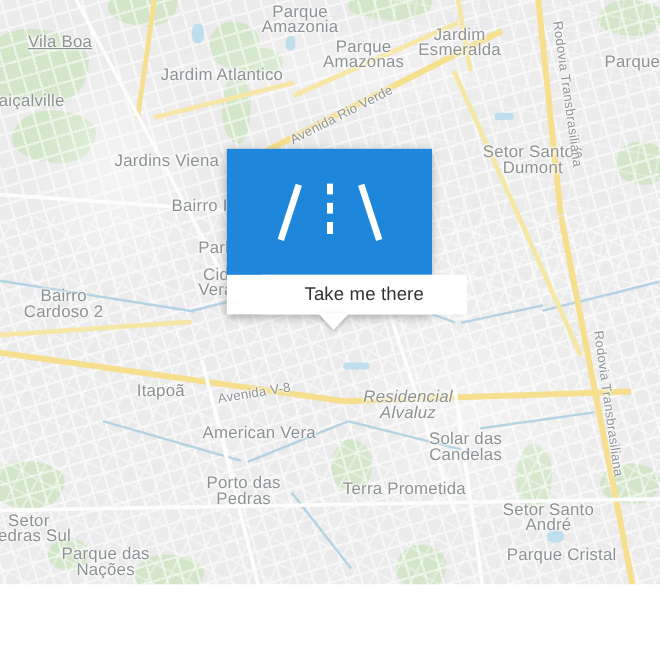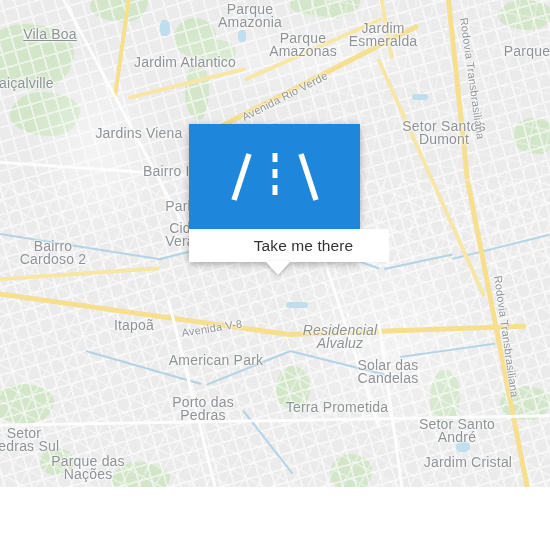--- a/index.html
+++ b/index.html
@@ -160,33 +160,33 @@
 Dumont</div>
       <div class="lbl dark" style="left: 172px; top: 165px; transform: translateX(-50%) rotate(0deg);">Bairro Ilo</div>
       <div class="lbl dark" style="left: 180px; top: 200px; transform: translateX(-50%) rotate(0deg);">Park</div>
       <div class="lbl dark" style="left: 180px; top: 222px; transform: translateX(-50%) rotate(0deg);">Cid
 Vera</div>
       <div class="lbl dark" style="left: 53px; top: 240px; transform: translateX(-50%) rotate(0deg);">Bairro
 Cardoso 2</div>
       <div class="lbl dark" style="left: 134px; top: 319px; transform: translateX(-50%) rotate(0deg);">Itapoã</div>
       <div class="lbl dark" style="left: 340px; top: 324px; transform: translateX(-50%) rotate(0deg); font-style: italic;">Residencial
 Alvaluz</div>
-      <div class="lbl dark" style="left: 216px; top: 354px; transform: translateX(-50%) rotate(0deg);">American Park</div>
+      <div class="lbl dark" style="left: 216px; top: 354px; transform: translateX(-50%) rotate(0deg);">American Vera</div>
       <div class="lbl dark" style="left: 388px; top: 359px; transform: translateX(-50%) rotate(0deg);">Solar das
 Candelas</div>
       <div class="lbl dark" style="left: 337px; top: 401px; transform: translateX(-50%) rotate(0deg);">Terra Prometida</div>
       <div class="lbl dark" style="left: 203px; top: 396px; transform: translateX(-50%) rotate(0deg);">Porto das
 Pedras</div>
       <div class="lbl dark" style="left: 457px; top: 418px; transform: translateX(-50%) rotate(0deg);">Setor Santo
 André</div>
       <div class="lbl dark" style="left: 24px; top: 427px; transform: translateX(-50%) rotate(0deg);">Setor
 Pedras Sul</div>
       <div class="lbl dark" style="left: 88px; top: 455px; transform: translateX(-50%) rotate(0deg);">Parque das
 Nações</div>
-      <div class="lbl dark" style="left: 468px; top: 456px; transform: translateX(-50%) rotate(0deg);">Jardim Cristal</div>
+      <div class="lbl dark" style="left: 468px; top: 456px; transform: translateX(-50%) rotate(0deg);">Parque Cristal</div>
       <div class="lbl road-lbl" style="left: 285px; top: 90px; transform: translateX(-50%) rotate(-27deg);">Avenida Rio Verde</div>
       <div class="lbl road-lbl" style="left: 472px; top: 72px; transform: translateX(-50%) rotate(82deg);">Rodovia Transbrasiliana</div>
       <div class="lbl road-lbl" style="left: 506px; top: 330px; transform: translateX(-50%) rotate(82deg);">Rodovia Transbrasiliana</div>
       <div class="lbl road-lbl" style="left: 212px; top: 322px; transform: translateX(-50%) rotate(-9deg);">Avenida V-8</div>
     </div>
 
   <div class="card">
     <div class="card-top">
       <svg class="road-icon" viewBox="0 0 171 105">
         <line x1="60" y1="30" x2="45" y2="76" stroke="#ffffff" stroke-width="5.5" stroke-linecap="butt"></line>

